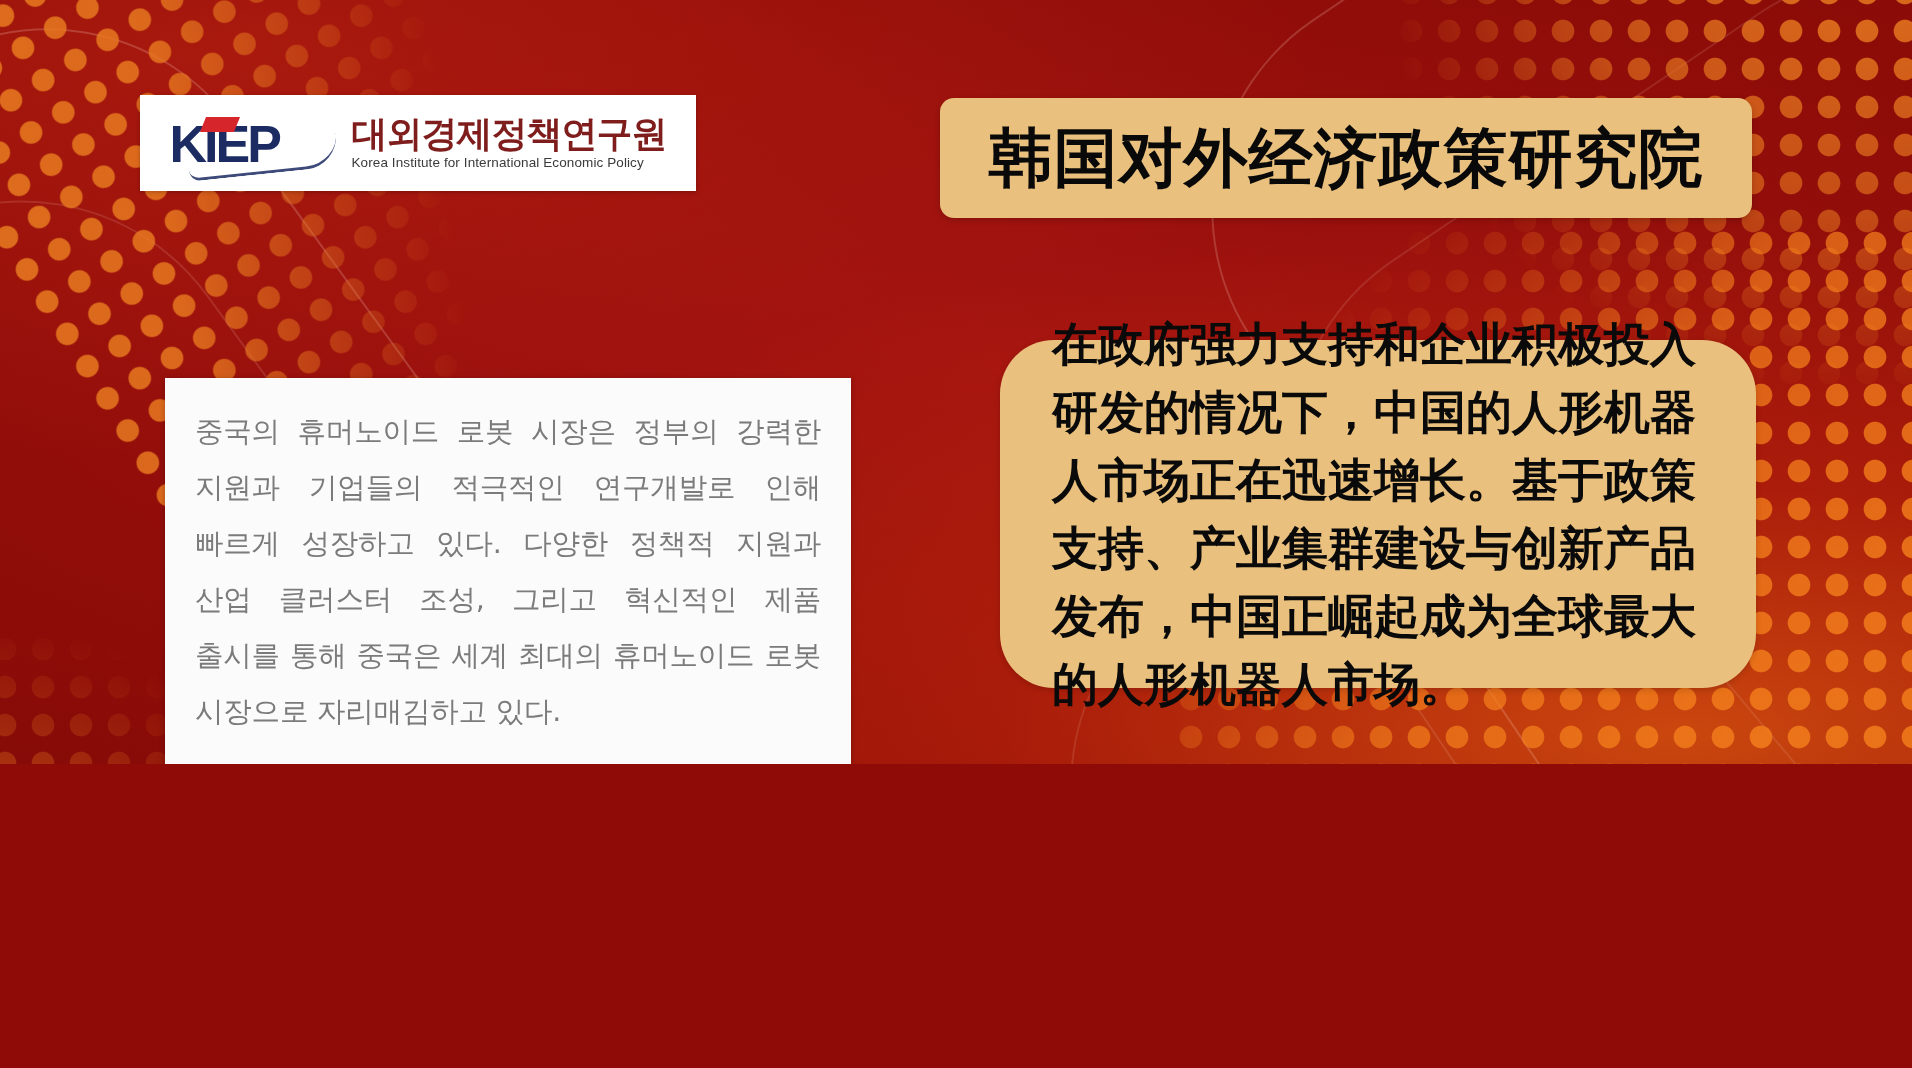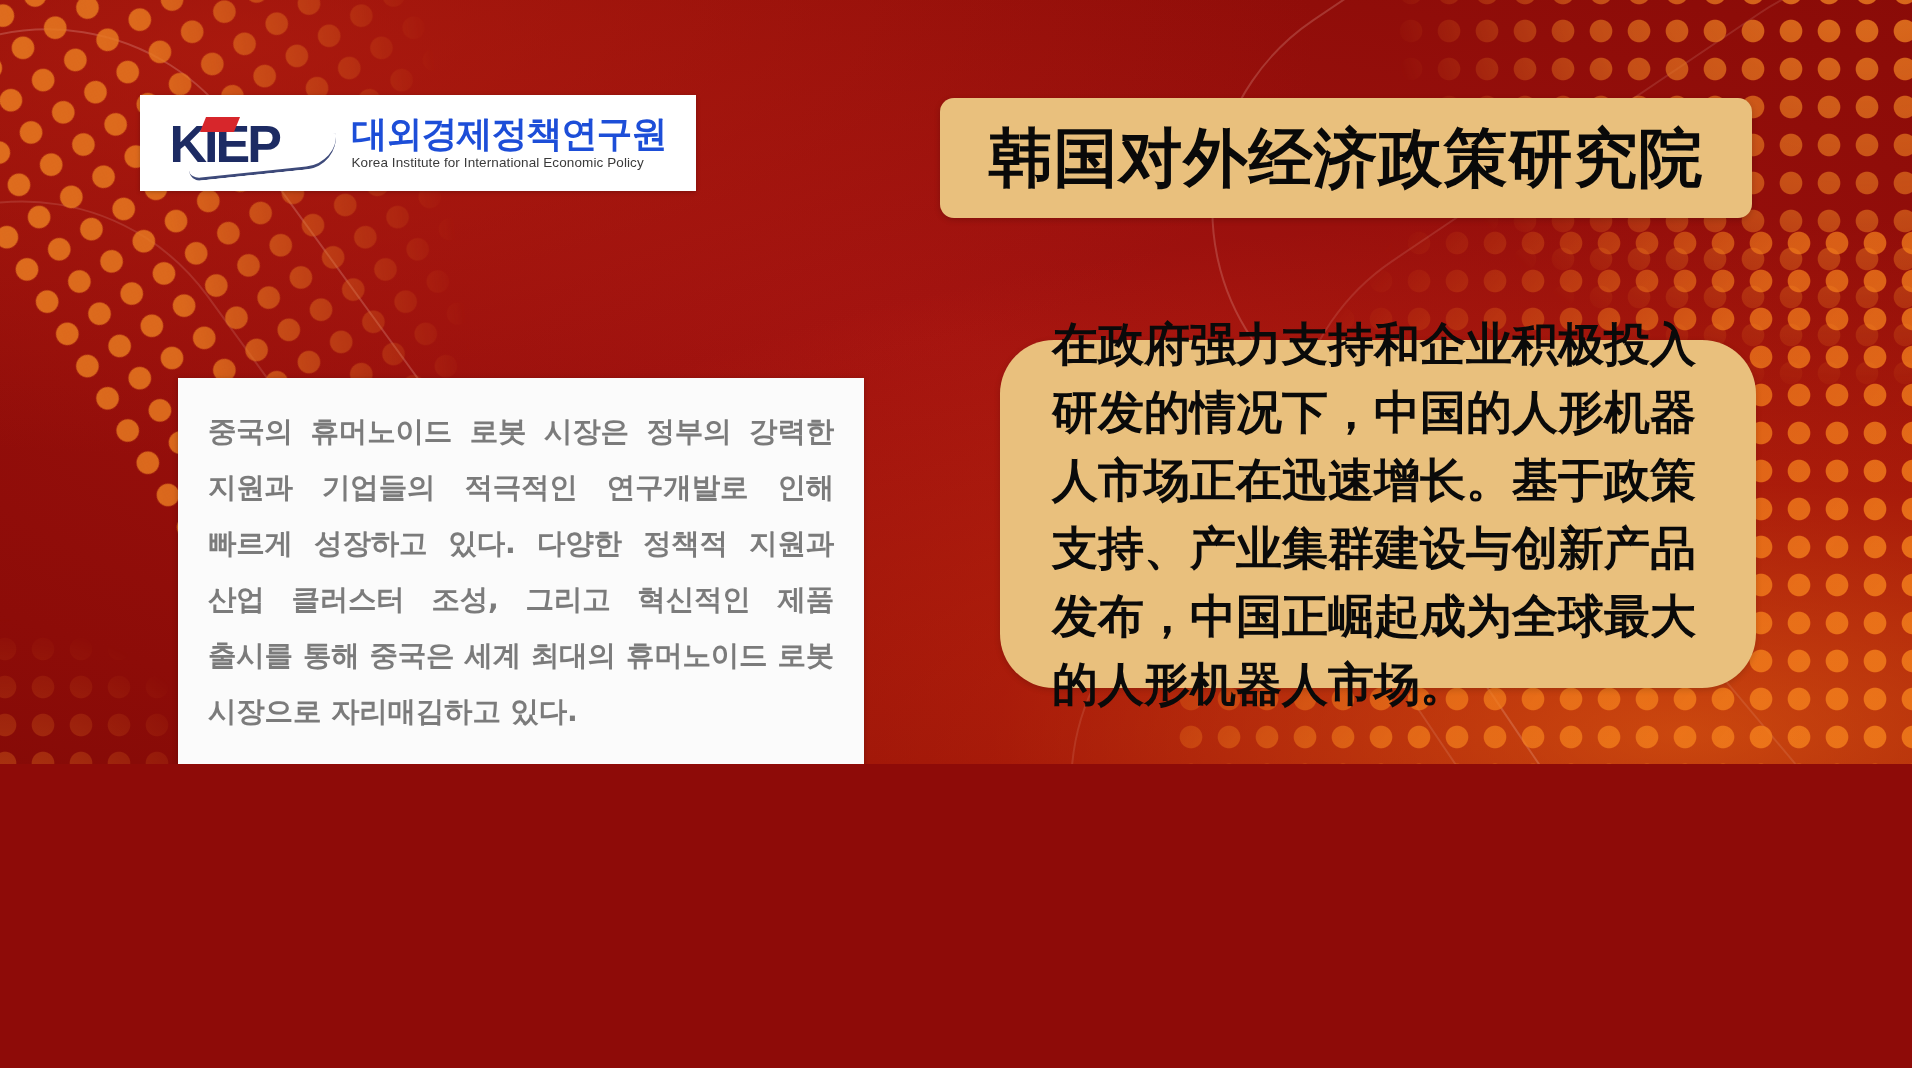--- a/index.html
+++ b/index.html
@@ -82,21 +82,21 @@
     transform:skewX(-22deg);
   }
   .logo-mark .swipe{
     position:absolute;left:18px;top:26px;width:150px;height:30px;
     border-bottom:3px solid #1d2b63;border-radius:0 0 120px 40px;
     transform:rotate(-6deg);opacity:.85;
   }
   .logo-words{display:flex;flex-direction:column;gap:1px;padding-bottom:2px;}
   .logo-kr{
     font-family:"DejaVu Sans","Liberation Sans",sans-serif;
-    font-weight:bold;font-size:36px;color:#1d4ed8;letter-spacing:-1px;line-height:40px;
+    font-weight:bold;font-size:36px;color:#7f1d1d;letter-spacing:-1px;line-height:40px;
     white-space:nowrap;
   }
   .logo-en{
     font-family:"Liberation Sans","DejaVu Sans",sans-serif;
     font-size:13.5px;color:#3a3a3a;letter-spacing:.1px;white-space:nowrap;line-height:16px;
   }
 
   
   .title-banner{
     position:absolute;left:940px;top:98px;width:812px;height:120px;
@@ -105,24 +105,24 @@
     box-shadow:0 2px 6px rgba(0,0,0,.18);
   }
   .title-text{
     font-family:"DejaVu Sans","Liberation Sans",sans-serif;
     font-weight:bold;font-size:64px;color:#090909;letter-spacing:1px;line-height:1;
     white-space:nowrap;
   }
 
   
   .kr-card{
-    position:absolute;left:178px;top:378px;width:686px;height:392px;
+    position:absolute;left:165px;top:378px;width:686px;height:392px;
     background:#fbfbfb;
     box-shadow:0 1px 5px rgba(0,0,0,.25);
-    padding:26px 30px 20px 30px;box-sizing:border-box;font-weight:bold;
+    padding:26px 30px 20px 30px;box-sizing:border-box;
   }
   .kr-text{
     font-family:"DejaVu Sans","Liberation Sans",sans-serif;
     font-size:28.5px;line-height:56px;color:#7b7b7b;
     letter-spacing:-.2px;text-align:justify;
     word-break:keep-all;
   }
 
   
   .cn-card{

